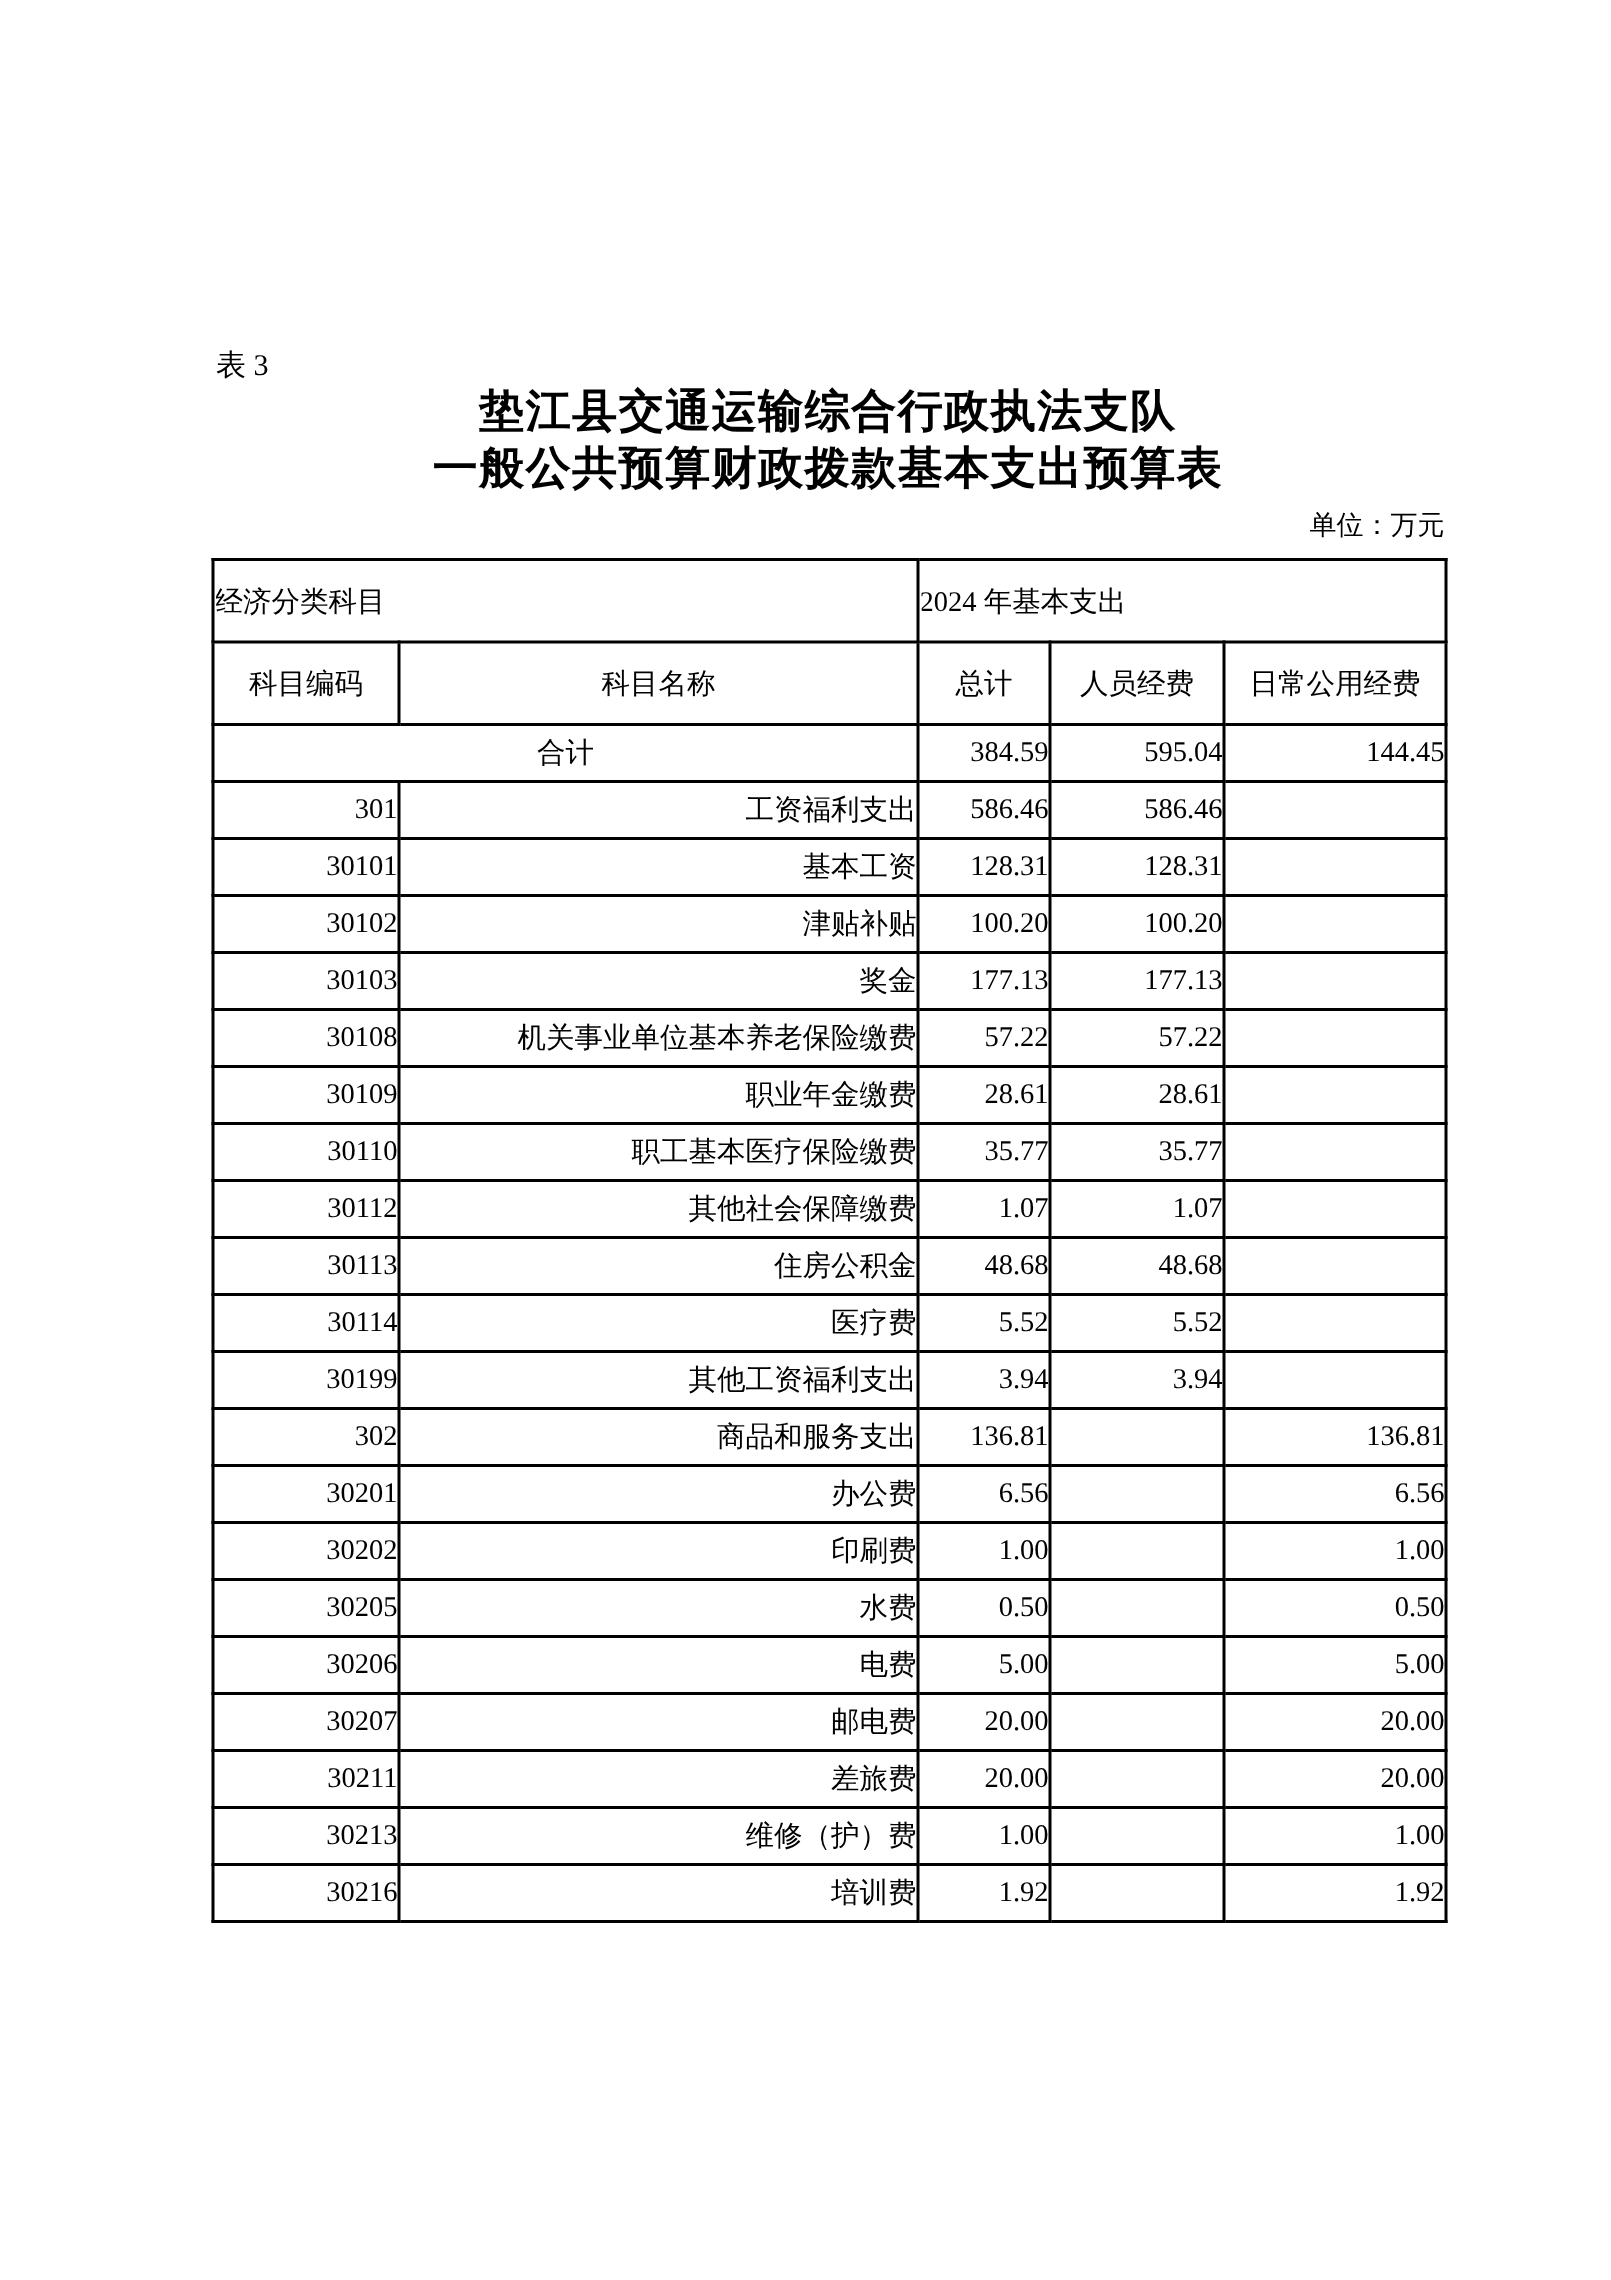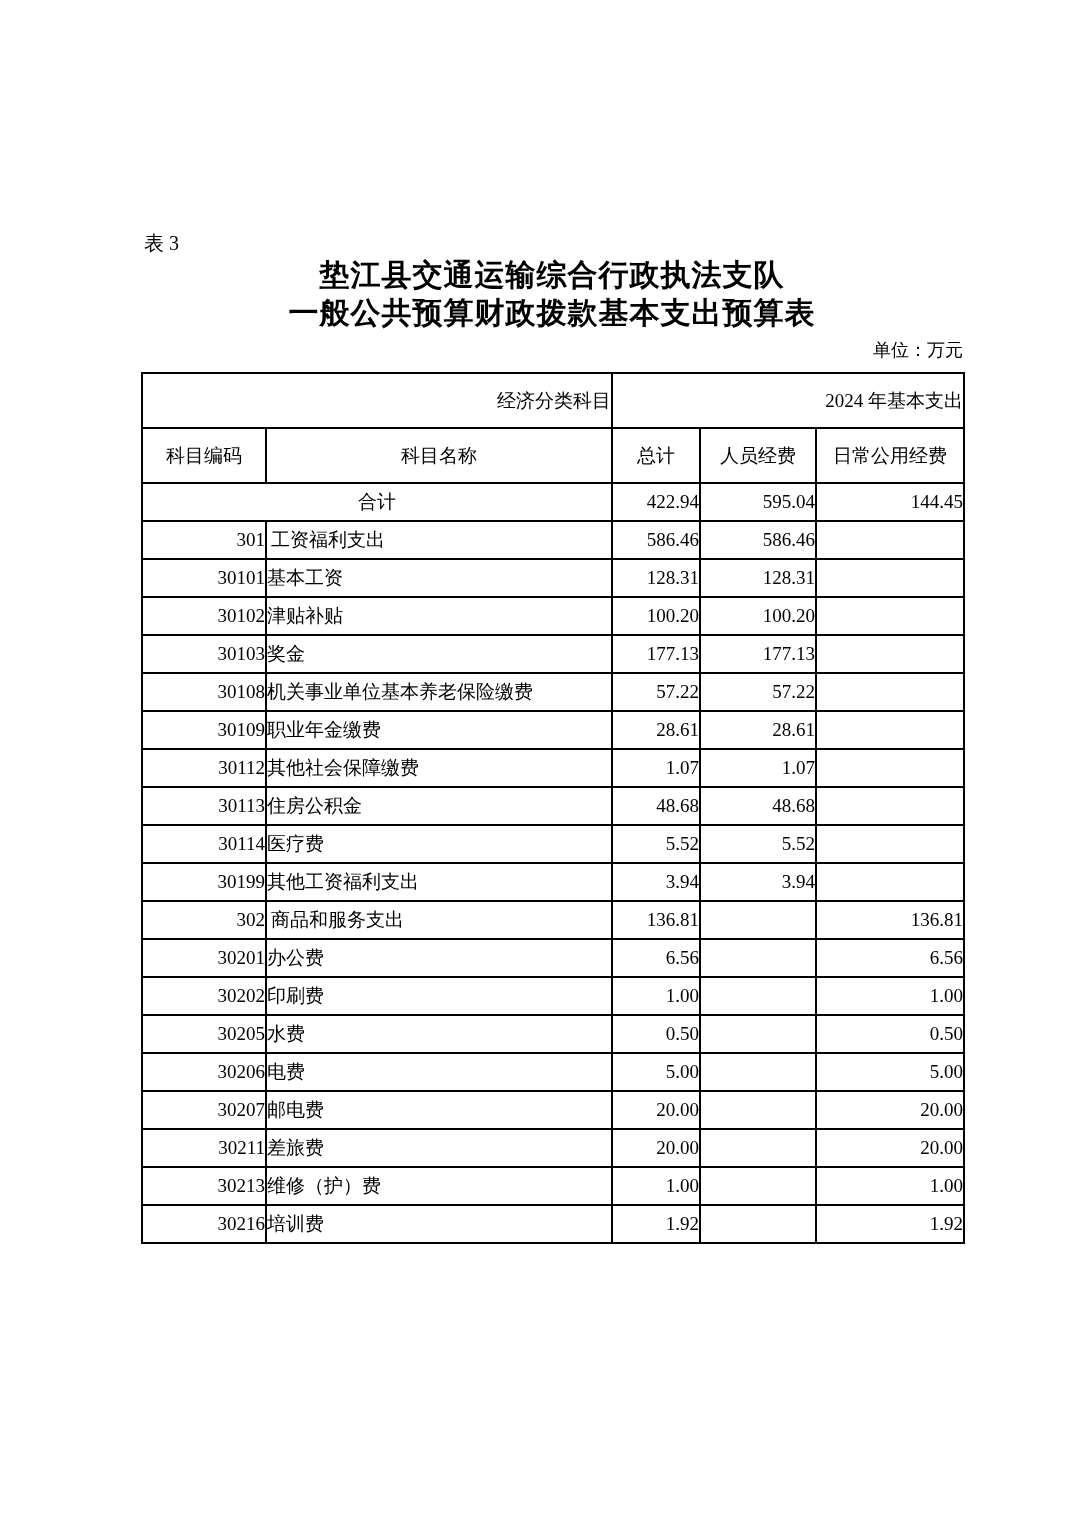--- a/index.html
+++ b/index.html
@@ -37,29 +37,29 @@
     table-layout: fixed;
     font-size: 19px;
   }
   table.budget th, table.budget td {
     border: 2px solid #000000;
     padding: 0;
     overflow: hidden;
     white-space: nowrap;
     font-weight: normal;
   }
-  tr.head-group th { height: 53px; text-align: right; border-radius: 26px; }
+  tr.head-group th { height: 53px; text-align: left; border-radius: 26px; }
   tr.head-cols  th { height: 53px; }
   tr.total-row td  { height: 36px; }
   tr.data-row  td  { height: 36px; }
   td.c { text-align: center; }
   td.num { text-align: right; padding-right: 6px; }
   td.bold { font-weight: bold; }
   td.code { text-align: right; }
-  td.name { text-align: left; }
+  td.name { text-align: right; }
   tr.lvl1 td.code { padding-left: 3px; }
   tr.lvl1 td.name { padding-left: 4px; }
   tr.lvl2 td.code { padding-left: 13px; }
   tr.lvl2 td.name { }
 </style>
 </head>
 <body>
 
 <div class="table-label">表 3</div>
 
@@ -87,21 +87,21 @@
       <th>科目编码</th>
       <th>科目名称</th>
       <th>总计</th>
       <th>人员经费</th>
       <th>日常公用经费</th>
     </tr>
   </thead>
   <tbody id="tbody">
     <tr class="total-row">
       <td colspan="2" class="c">合计</td>
-      <td class="num bold">422.94</td>
+      <td class="num bold">384.59</td>
       <td class="num bold">595.04</td>
       <td class="num bold">144.45</td>
     </tr>
 
   <tr class="data-row lvl1">
     <td class="code">301</td>
     <td class="name">工资福利支出</td>
     <td class="num">586.46</td>
     <td class="num">586.46</td>
     <td class="num"></td>
@@ -140,20 +140,27 @@
   </tr>
 
   <tr class="data-row lvl2">
     <td class="code">30109</td>
     <td class="name">职业年金缴费</td>
     <td class="num">28.61</td>
     <td class="num">28.61</td>
     <td class="num"></td>
   </tr>
 
+  <tr class="data-row lvl2">
+    <td class="code">30110</td>
+    <td class="name">职工基本医疗保险缴费</td>
+    <td class="num">35.77</td>
+    <td class="num">35.77</td>
+    <td class="num"></td>
+  </tr>
 
   <tr class="data-row lvl2">
     <td class="code">30112</td>
     <td class="name">其他社会保障缴费</td>
     <td class="num">1.07</td>
     <td class="num">1.07</td>
     <td class="num"></td>
   </tr>
 
   <tr class="data-row lvl2">

